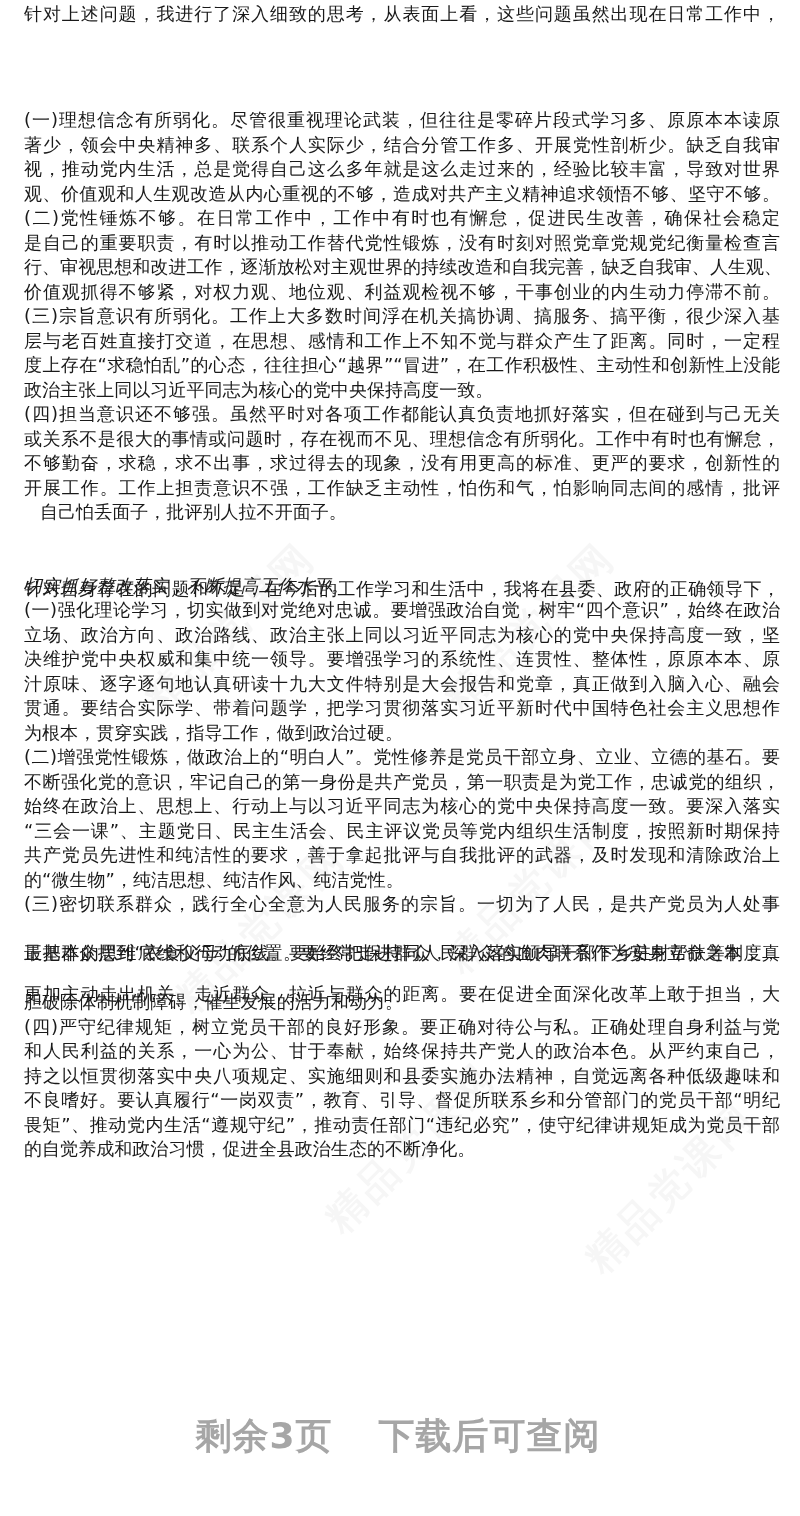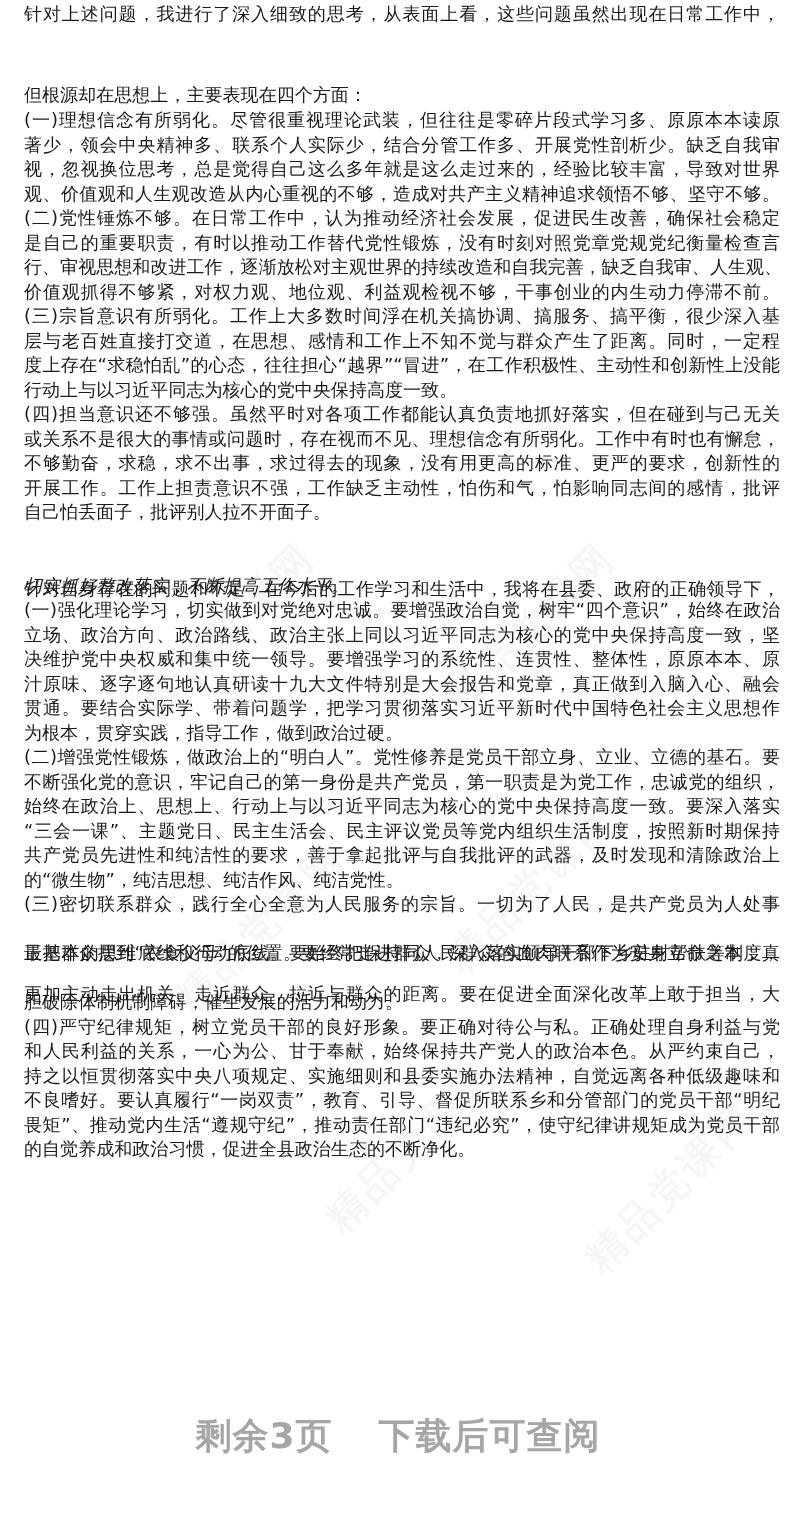--- a/index.html
+++ b/index.html
@@ -82,49 +82,48 @@
   <div class="watermark-layer">
     <div class="wm" style="left:120px; top:600px;">精品党课网</div>
     <div class="wm" style="left:420px; top:600px;">精品党课网</div>
     <div class="wm" style="left:420px; top:860px;">精品党课网</div>
     <div class="wm" style="left:150px; top:900px;">精品党课网</div>
     <div class="wm" style="left:300px; top:1120px;">精品党课网</div>
     <div class="wm" style="left:560px; top:1160px;">精品党课网</div>
   </div>
 
   <div class="line justify" style="top:2px;">针对上述问题，我进行了深入细致的思考，从表面上看，这些问题虽然出现在日常工作中，</div>
-  <div class="line" style="top:83px;">但根源却在思想上，主要表现在四个方面：</div>
 
   <div>
     <div class="line justify" style="top:108px;">(一)理想信念有所弱化。尽管很重视理论武装，但往往是零碎片段式学习多、原原本本读原</div>
     <div class="line justify" style="top:132.5px;">著少，领会中央精神多、联系个人实际少，结合分管工作多、开展党性剖析少。缺乏自我审</div>
-    <div class="line justify" style="top:157px;">视，忽视换位思考，总是觉得自己这么多年就是这么走过来的，经验比较丰富，导致对世界</div>
+    <div class="line justify" style="top:157px;">视，推动党内生活，总是觉得自己这么多年就是这么走过来的，经验比较丰富，导致对世界</div>
     <div class="line justify" style="top:181.5px;">观、价值观和人生观改造从内心重视的不够，造成对共产主义精神追求领悟不够、坚守不够。</div>
   </div>
 
   <div>
-    <div class="line justify" style="top:206px;">(二)党性锤炼不够。在日常工作中，认为推动经济社会发展，促进民生改善，确保社会稳定</div>
+    <div class="line justify" style="top:206px;">(二)党性锤炼不够。在日常工作中，工作中有时也有懈怠，促进民生改善，确保社会稳定</div>
     <div class="line justify" style="top:230.5px;">是自己的重要职责，有时以推动工作替代党性锻炼，没有时刻对照党章党规党纪衡量检查言</div>
     <div class="line justify" style="top:255px;">行、审视思想和改进工作，逐渐放松对主观世界的持续改造和自我完善，缺乏自我审、人生观、</div>
     <div class="line justify" style="top:279.5px;">价值观抓得不够紧，对权力观、地位观、利益观检视不够，干事创业的内生动力停滞不前。</div>
   </div>
 
   <div>
     <div class="line justify" style="top:304px;">(三)宗旨意识有所弱化。工作上大多数时间浮在机关搞协调、搞服务、搞平衡，很少深入基</div>
     <div class="line justify" style="top:328.5px;">层与老百姓直接打交道，在思想、感情和工作上不知不觉与群众产生了距离。同时，一定程</div>
     <div class="line justify" style="top:353px;">度上存在“求稳怕乱”的心态，往往担心“越界”“冒进”，在工作积极性、主动性和创新性上没能</div>
-    <div class="line" style="top:377.5px;">行动上与以习近平同志为核心的党中央保持高度一致。</div>
+    <div class="line" style="top:377.5px;">政治主张上同以习近平同志为核心的党中央保持高度一致。</div>
   </div>
 
   <div>
     <div class="line justify" style="top:402px;">(四)担当意识还不够强。虽然平时对各项工作都能认真负责地抓好落实，但在碰到与己无关</div>
     <div class="line justify" style="top:426.5px;">或关系不是很大的事情或问题时，存在视而不见、理想信念有所弱化。工作中有时也有懈怠，</div>
     <div class="line justify" style="top:451px;">不够勤奋，求稳，求不出事，求过得去的现象，没有用更高的标准、更严的要求，创新性的</div>
     <div class="line justify" style="top:475.5px;">开展工作。工作上担责意识不强，工作缺乏主动性，怕伤和气，怕影响同志间的感情，批评</div>
-    <div class="line" style="top:500px;">自己怕丢面子，批评别人拉不开面子。</div>
+    <div class="line" style="top:500px;margin-left:16px;">自己怕丢面子，批评别人拉不开面子。</div>
   </div>
 
 
   <div>
     <div class="line justify" style="top:577px;">针对自身存在的问题和不足，在今后的工作学习和生活中，我将在县委、政府的正确领导下，</div>
     <div class="line" style="top:573.5px;font-style:italic;">切实抓好整改落实，不断提高工作水平。</div>
   </div>
 
   <div>
     <div class="line justify" style="top:598px;">(一)强化理论学习，切实做到对党绝对忠诚。要增强政治自觉，树牢“四个意识”，始终在政治</div>

